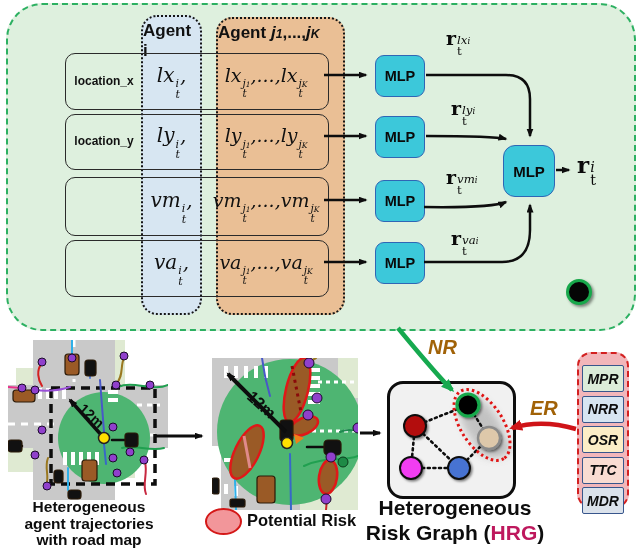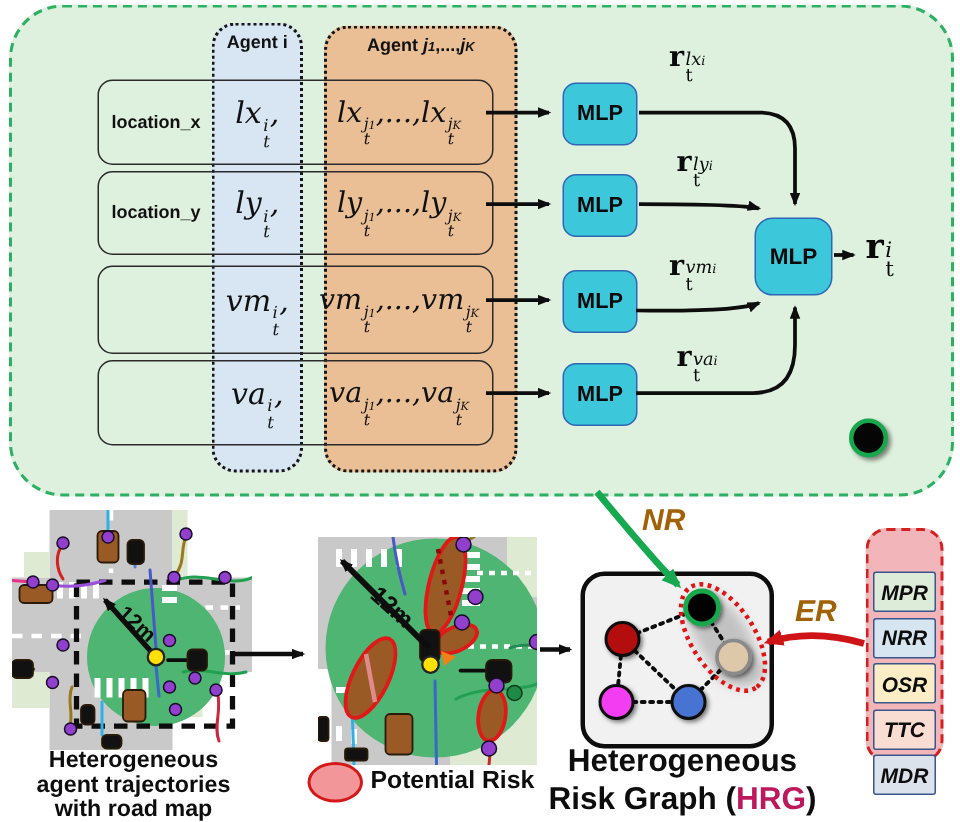--- a/index.html
+++ b/index.html
@@ -7,22 +7,22 @@
          font-family:"Liberation Sans",sans-serif;}
   .abs{position:absolute;}
 
   
   .green-panel{left:6px;top:3px;width:626px;height:324px;background:#def0de;
     border:2.5px dashed #2cb061;border-radius:36px;}
 
   .col-band{position:absolute;border:2.5px dotted #151515;border-radius:16px;}
   .col-agent-i{left:133px;top:10px;width:57px;height:296px;background:#d7e6f2;}
   .col-agent-j{left:208px;top:12px;width:125px;height:294px;background:#eabf95;}
-  .col-head{position:absolute;top:4px;left:0;width:100%;text-align:center;
-    font-weight:bold;font-size:12px;color:#111;}
+  .col-head{position:absolute;top:4px;left:0;width:100%;text-align:left;
+    font-weight:bold;font-size:17px;color:#111;}
 
   .frow{position:absolute;left:57px;width:262px;border:1.8px solid #2a2a2a;border-radius:10px;
     background:transparent;}
   .frow .lbl{position:absolute;left:0;top:0;width:76px;height:100%;display:flex;
     align-items:center;justify-content:center;text-align:center;
     font-weight:bold;font-size:12px;line-height:13.5px;color:#111;padding:0 2px;box-sizing:border-box;}
   .cell{position:absolute;top:0;height:100%;display:flex;align-items:center;justify-content:center;
     font-family:"DejaVu Serif","Liberation Serif",serif;font-style:italic;font-size:20px;color:#111;}
   .cell-i{left:77px;width:57px;}
   .cell-j{left:138px;width:124px;font-size:19px;}
@@ -58,21 +58,21 @@
   .flow-label{font-style:italic;font-weight:bold;font-size:20px;color:#a16207;}
 
   .hrg-panel{left:387px;top:381px;width:123px;height:112px;background:#f1f1f1;
     border:3px solid #0d0d0d;border-radius:16px;box-sizing:content-box;}
 
   .er-box{left:577px;top:352px;width:52px;height:156px;background:#f2b6ba;
     border:2.5px dashed #d32020;border-radius:14px;box-sizing:border-box;padding-top:11px;}
   .er-item{width:40px;height:25px;margin:0 auto 3.5px auto;border:1.5px solid #38568c;
     display:flex;align-items:center;justify-content:center;
     font-weight:bold;font-style:italic;font-size:14px;color:#0d0d0d;border-radius:2px;}
-  .er-item:nth-child(1){background:#dcecd9;margin-top:16px;}
+  .er-item:nth-child(1){background:#dcecd9;}
   .er-item:nth-child(2){background:#d7e5f1;}
   .er-item:nth-child(3){background:#fcedc6;}
   .er-item:nth-child(4){background:#f9dcd2;}
   .er-item:nth-child(5){background:#dbe2eb;}
 
   .overlay{left:0;top:0;width:640px;height:548px;pointer-events:none;z-index:50;}
   svg text{font-family:"Liberation Sans",sans-serif;}
 </style>
 </head>
 <body>

